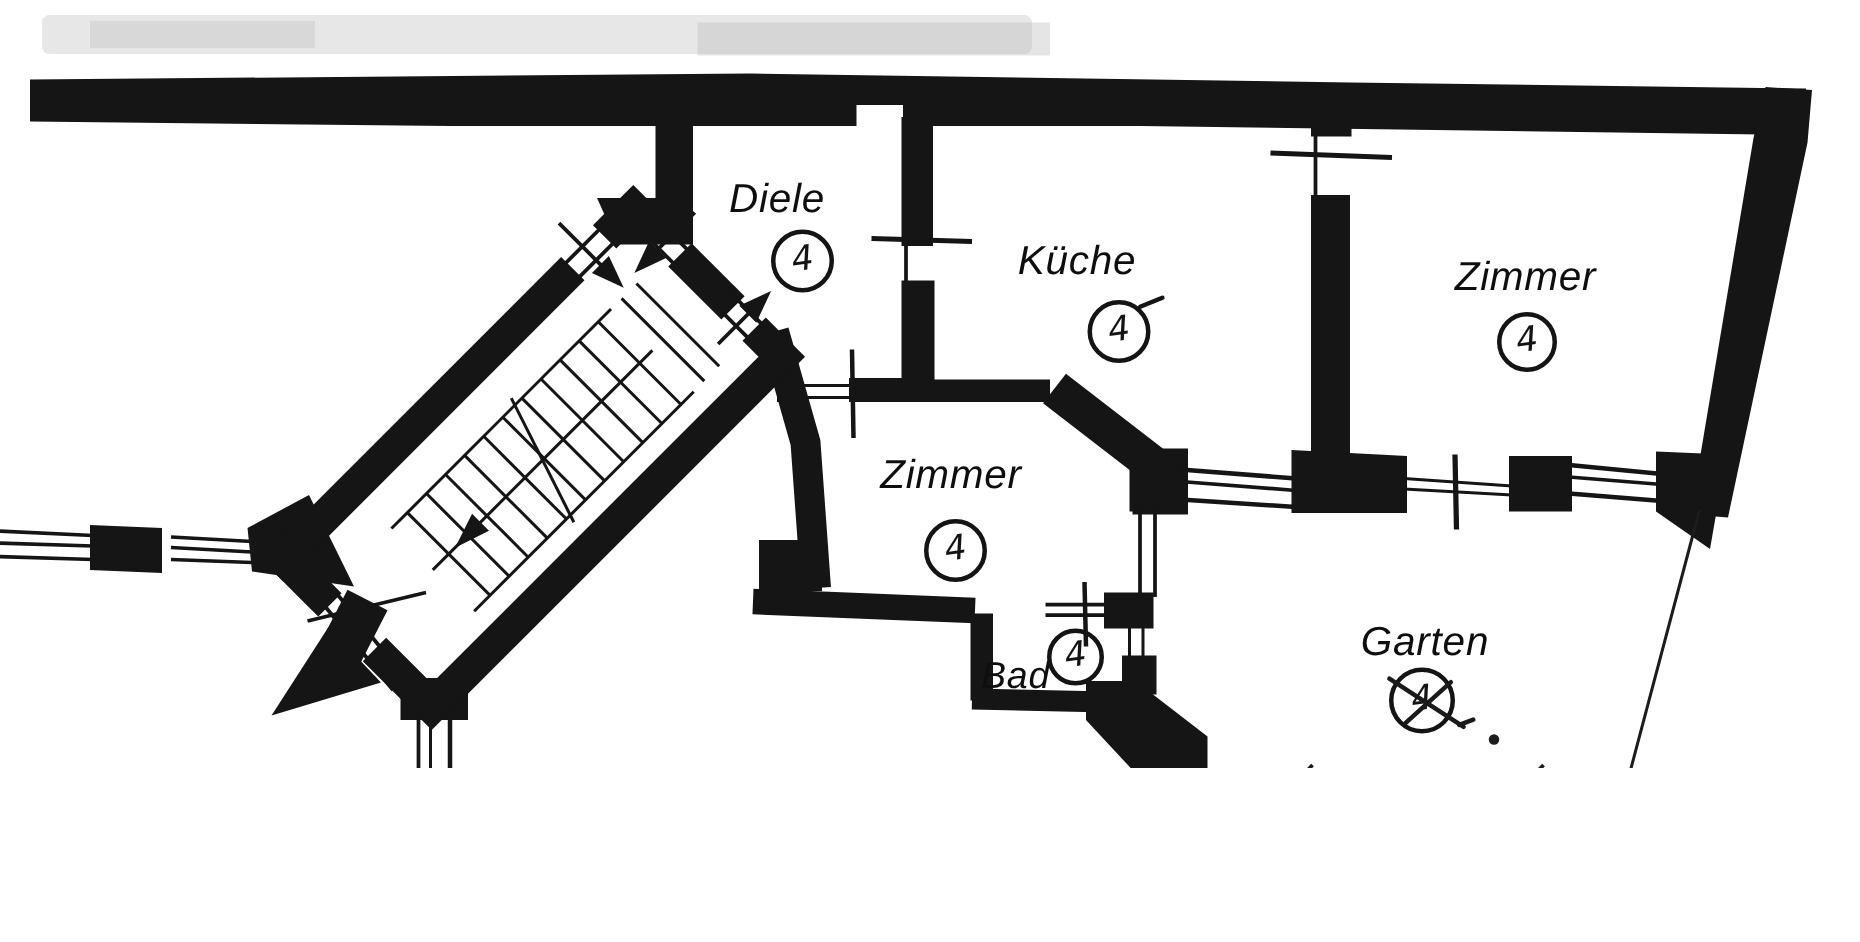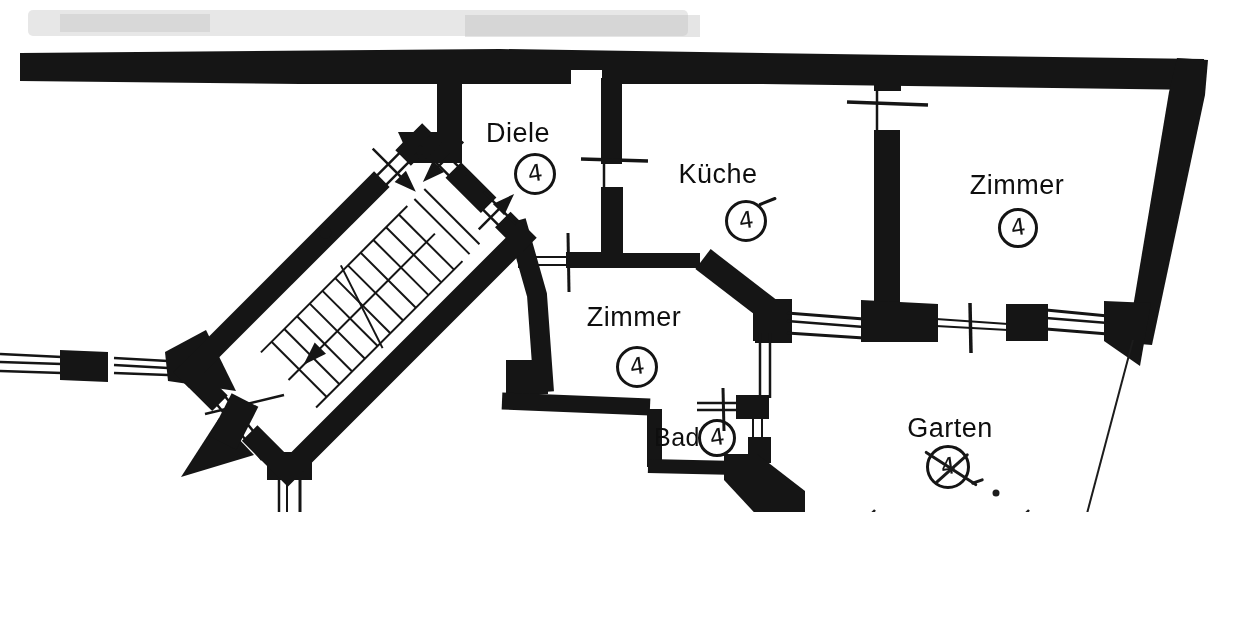--- a/index.html
+++ b/index.html
@@ -1,26 +1,26 @@
 <!DOCTYPE html>
 <html><head>
 <meta charset="utf-8">
 <style>
   html,body{margin:0;padding:0;background:#ffffff;}
   .plan{
     position:relative;width:1240px;height:512px;background:#ffffff;
-    overflow:hidden;font-family:"Liberation Sans",sans-serif;
+    overflow:hidden;font-family:"Liberation Sans",sans-serif;font-style:italic;
   }
   .plan svg{position:absolute;left:0;top:0;}
   .room-label{
     position:absolute;transform:translate(-50%,-50%);
     color:#0e0e0e;font-size:27px;letter-spacing:.5px;white-space:nowrap;
     z-index:3;
   }
-  .room-label.small{font-size:25px;}
+  .room-label.small{font-size:25px;margin-top:14px;}
   .num-circle{
     position:absolute;z-index:3;border:3px solid #141414;border-radius:50%;
     display:flex;align-items:center;justify-content:center;box-sizing:border-box;
     background:transparent;
   }
   .num-circle .num{
     font-family:"DejaVu Sans",sans-serif;font-size:23px;color:#141414;
     transform:rotate(-8deg) translateY(-1px);line-height:1;
   }
   .num-circle .tail{

